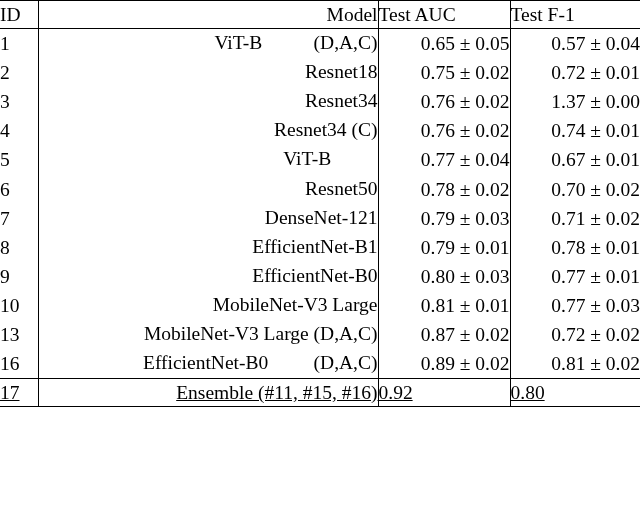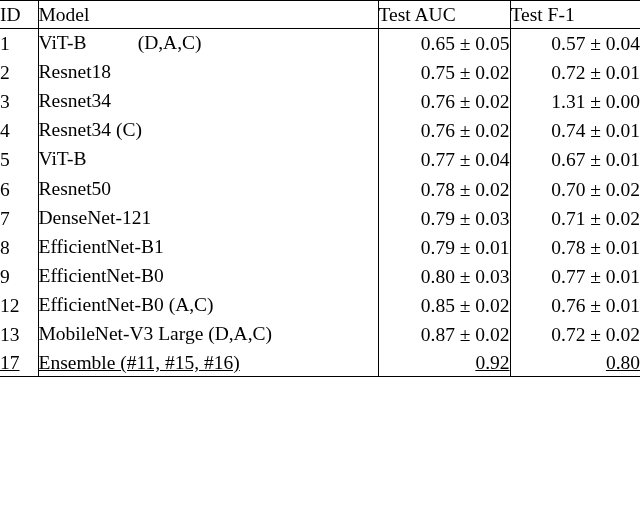--- a/index.html
+++ b/index.html
@@ -36,30 +36,30 @@
     overflow: hidden;
   }
   
   .v-left  { border-left: 1.6px solid #000; }
 
   
   tr.rule-top    td, tr.rule-top th    { border-top: 1.6px solid #000; }
   tr.rule-bottom td, tr.rule-bottom th { border-bottom: 1.6px solid #000; }
 
   .cell-id    { text-align: left;   padding-left: 4px; }
-  .cell-model { text-align: left; }
+  .cell-model { text-align: right; }
   .cell-num   { text-align: right;   padding-left: 6px; }
 
   thead th { font-weight: bold; font-size: 20.5px; }
   thead th.cell-id { text-align: left; padding-left: 4px; }
   thead th.cell-num { text-align: left; padding-left: 0; }
 
   .sub { font-size: 13px; vertical-align: baseline; position: relative; top: 21px; }
   .bold { font-weight: bold; }
-  .ens-num { text-align: right; padding-left: 0; }
+  .ens-num { text-align: left; padding-left: 0; }
   tfoot td { font-size: 19.5px; text-decoration: underline; }
 </style>
 </head>
 <body>
 
 <table id="results-table">
   <colgroup>
     <col class="c-id">
     <col class="c-model">
     <col class="c-auc">
@@ -85,21 +85,21 @@
     <tr>
       <td class="cell-id">2</td>
       <td class="cell-model v-left"><span>Resnet18</span><span class="sub"></span><span></span></td>
       <td class="cell-num v-left">0.75 ± 0.02</td>
       <td class="cell-num v-left">0.72 ± 0.01</td>
     </tr>
     <tr>
       <td class="cell-id">3</td>
       <td class="cell-model v-left"><span>Resnet34</span><span class="sub"></span><span></span></td>
       <td class="cell-num v-left">0.76 ± 0.02</td>
-      <td class="cell-num v-left">1.31 ± 0.00</td>
+      <td class="cell-num v-left">1.37 ± 0.00</td>
     </tr>
     <tr>
       <td class="cell-id">4</td>
       <td class="cell-model v-left"><span>Resnet34 (C)</span><span class="sub"></span><span></span></td>
       <td class="cell-num v-left">0.76 ± 0.02</td>
       <td class="cell-num v-left">0.74 ± 0.01</td>
     </tr>
     <tr>
       <td class="cell-id">5</td>
       <td class="cell-model v-left"><span>ViT-B</span><span class="sub">224×224</span><span></span></td>
@@ -124,30 +124,36 @@
       <td class="cell-num v-left">0.79 ± 0.01</td>
       <td class="cell-num v-left">0.78 ± 0.01</td>
     </tr>
     <tr>
       <td class="cell-id">9</td>
       <td class="cell-model v-left"><span>EfficientNet-B0</span><span class="sub"></span><span></span></td>
       <td class="cell-num v-left">0.80 ± 0.03</td>
       <td class="cell-num v-left">0.77 ± 0.01</td>
     </tr>
     <tr>
-      <td class="cell-id">12</td>
-      <td class="cell-model v-left"><span>EfficientNet-B0 (A,C)</span><span class="sub"></span><span></span></td>
-      <td class="cell-num v-left">0.85 ± 0.02</td>
-      <td class="cell-num v-left">0.76 ± 0.01</td>
+      <td class="cell-id">10</td>
+      <td class="cell-model v-left"><span>MobileNet-V3 Large</span><span class="sub"></span><span></span></td>
+      <td class="cell-num v-left">0.81 ± 0.01</td>
+      <td class="cell-num v-left">0.77 ± 0.03</td>
     </tr>
     <tr>
       <td class="cell-id">13</td>
       <td class="cell-model v-left"><span>MobileNet-V3 Large (D,A,C)</span><span class="sub"></span><span></span></td>
       <td class="cell-num v-left">0.87 ± 0.02</td>
       <td class="cell-num v-left">0.72 ± 0.02</td>
+    </tr>
+    <tr class="rule-bottom">
+      <td class="cell-id">16</td>
+      <td class="cell-model v-left"><span>EfficientNet-B0</span><span class="sub">original</span><span> (D,A,C)</span></td>
+      <td class="cell-num v-left">0.89 ± 0.02</td>
+      <td class="cell-num v-left">0.81 ± 0.02</td>
     </tr>
   </tbody>
 
   <tfoot>
     <tr class="rule-bottom">
       <td class="cell-id">17</td>
       <td class="cell-model v-left">Ensemble (#11, #15, #16)</td>
       <td class="ens-num v-left bold">0.92</td>
       <td class="ens-num v-left">0.80</td>
     </tr>

